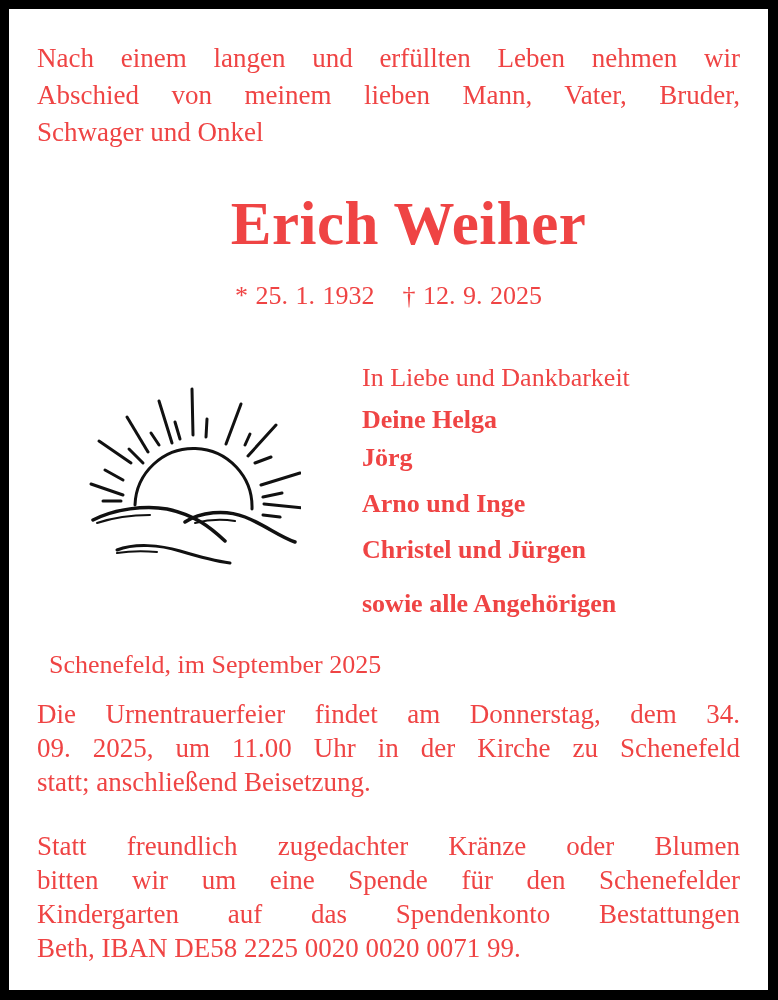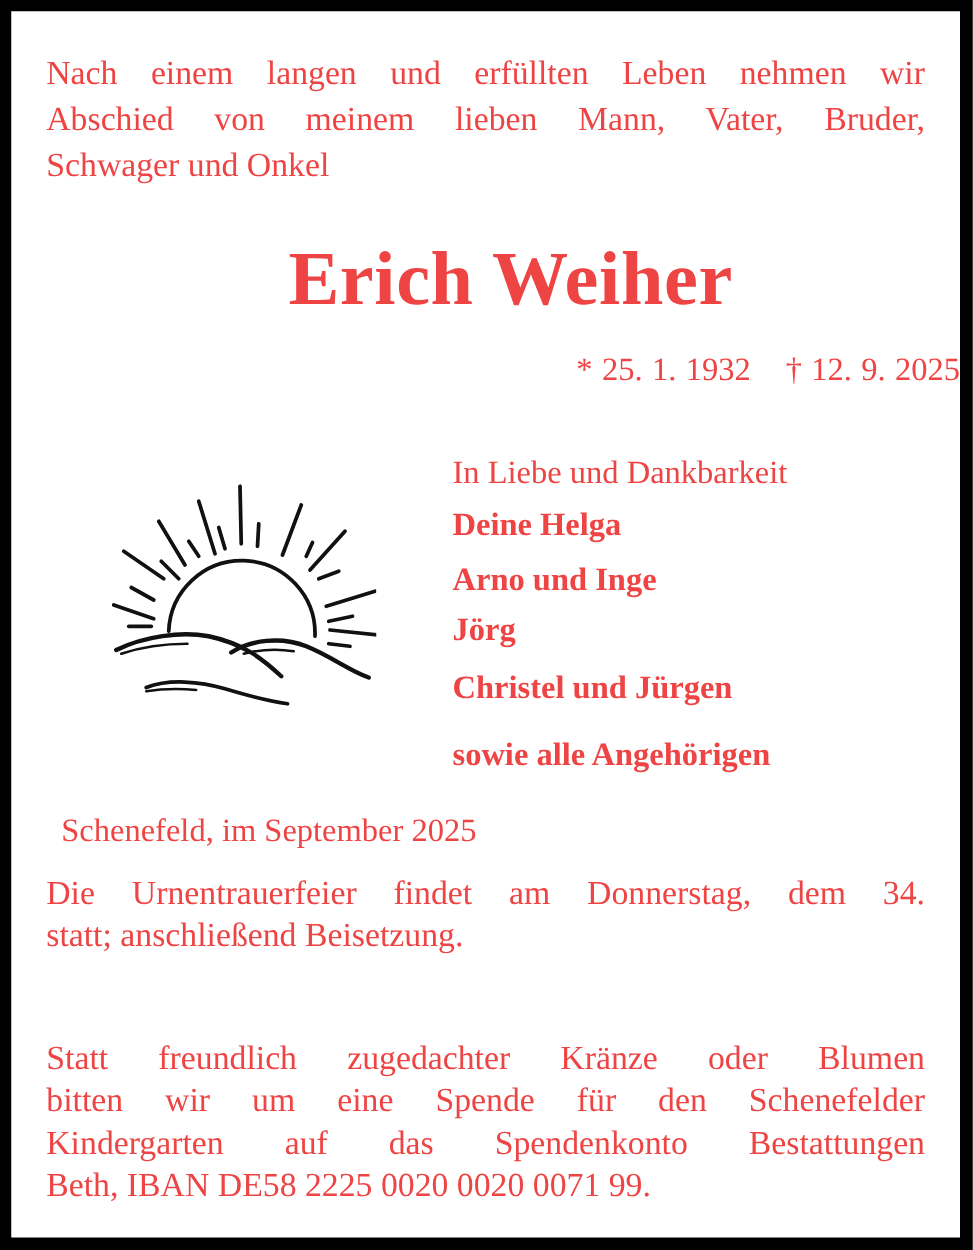--- a/index.html
+++ b/index.html
@@ -14,21 +14,21 @@
     left: 28px; top: 31px; width: 703px;
     font-size: 27px; line-height: 37px; text-align: justify;
   }
   .intro span { display: block; }
   .intro .jl { text-align-last: justify; }
   .name {
     left: 0; top: 180px; width: 759px; text-align: center;
     font-size: 61px; font-weight: bold; letter-spacing: 0.5px; padding-left: 20px;
   }
   .dates {
-    left: 0; top: 272px; width: 759px; text-align: right;
+    left: 0; top: 272px; width: 759px; text-align: center;
     font-size: 26px; word-spacing: 1px;
   }
   .dates .gap { display: inline-block; width: 28px; }
   .sun { left: 66px; top: 368px; width: 226px; height: 194px; }
   .mourners { left: 353px; top: 352px; }
   .mourners .greet { font-size: 26px; line-height: 34px; margin-bottom: 7px; }
   .mourners .m { font-size: 26px; font-weight: bold; line-height: 40px; }
   .mourners .m.tight { line-height: 36px; }
   .place { left: 40px; top: 639px; font-size: 26px; line-height: 34px; }
   .para {
@@ -86,30 +86,31 @@
     <path d="M22 146 C40 140 55 138 75 138" stroke-width="2"></path>
     <path d="M110 145 C125 135 150 132 170 140 C190 148 205 160 220 165" stroke-width="3.5"></path>
     <path d="M120 146 C135 142 148 142 160 144" stroke-width="2"></path>
     <path d="M42 185 C60 178 85 180 105 186 C125 192 140 196 155 198" stroke-width="3" transform="translate(0,-12)"></path>
     <path d="M42 176 C55 174 70 174 82 175" stroke-width="2"></path>
   </svg>
 
   <div class="abs serif mourners">
     <div class="greet">In Liebe und Dankbarkeit</div>
     <div class="m tight">Deine Helga</div>
+    <div class="m">Jörg</div>
     <div class="m" style="margin-top:6px">Arno und Inge</div>
-    <div class="m">Jörg</div>
     <div class="m" style="margin-top:6px">Christel und Jürgen</div>
     <div class="m" style="margin-top:14px">sowie alle Angehörigen</div>
   </div>
 
   <div class="abs serif place">Schenefeld, im September 2025</div>
 
   <div class="abs serif para p1">
     <span>Die Urnentrauerfeier findet am Donnerstag, dem 34.</span>
+    <span>09. 2025, um 11.00 Uhr in der Kirche zu Schenefeld</span>
     <span class="last">statt; anschließend Beisetzung.</span>
   </div>
 
   <div class="abs serif para p2">
     <span>Statt freundlich zugedachter Kränze oder Blumen</span>
     <span>bitten wir um eine Spende für den Schenefelder</span>
     <span>Kindergarten auf das Spendenkonto Bestattungen</span>
     <span class="last">Beth, IBAN  DE58 2225 0020 0020 0071 99.</span>
   </div>
 

